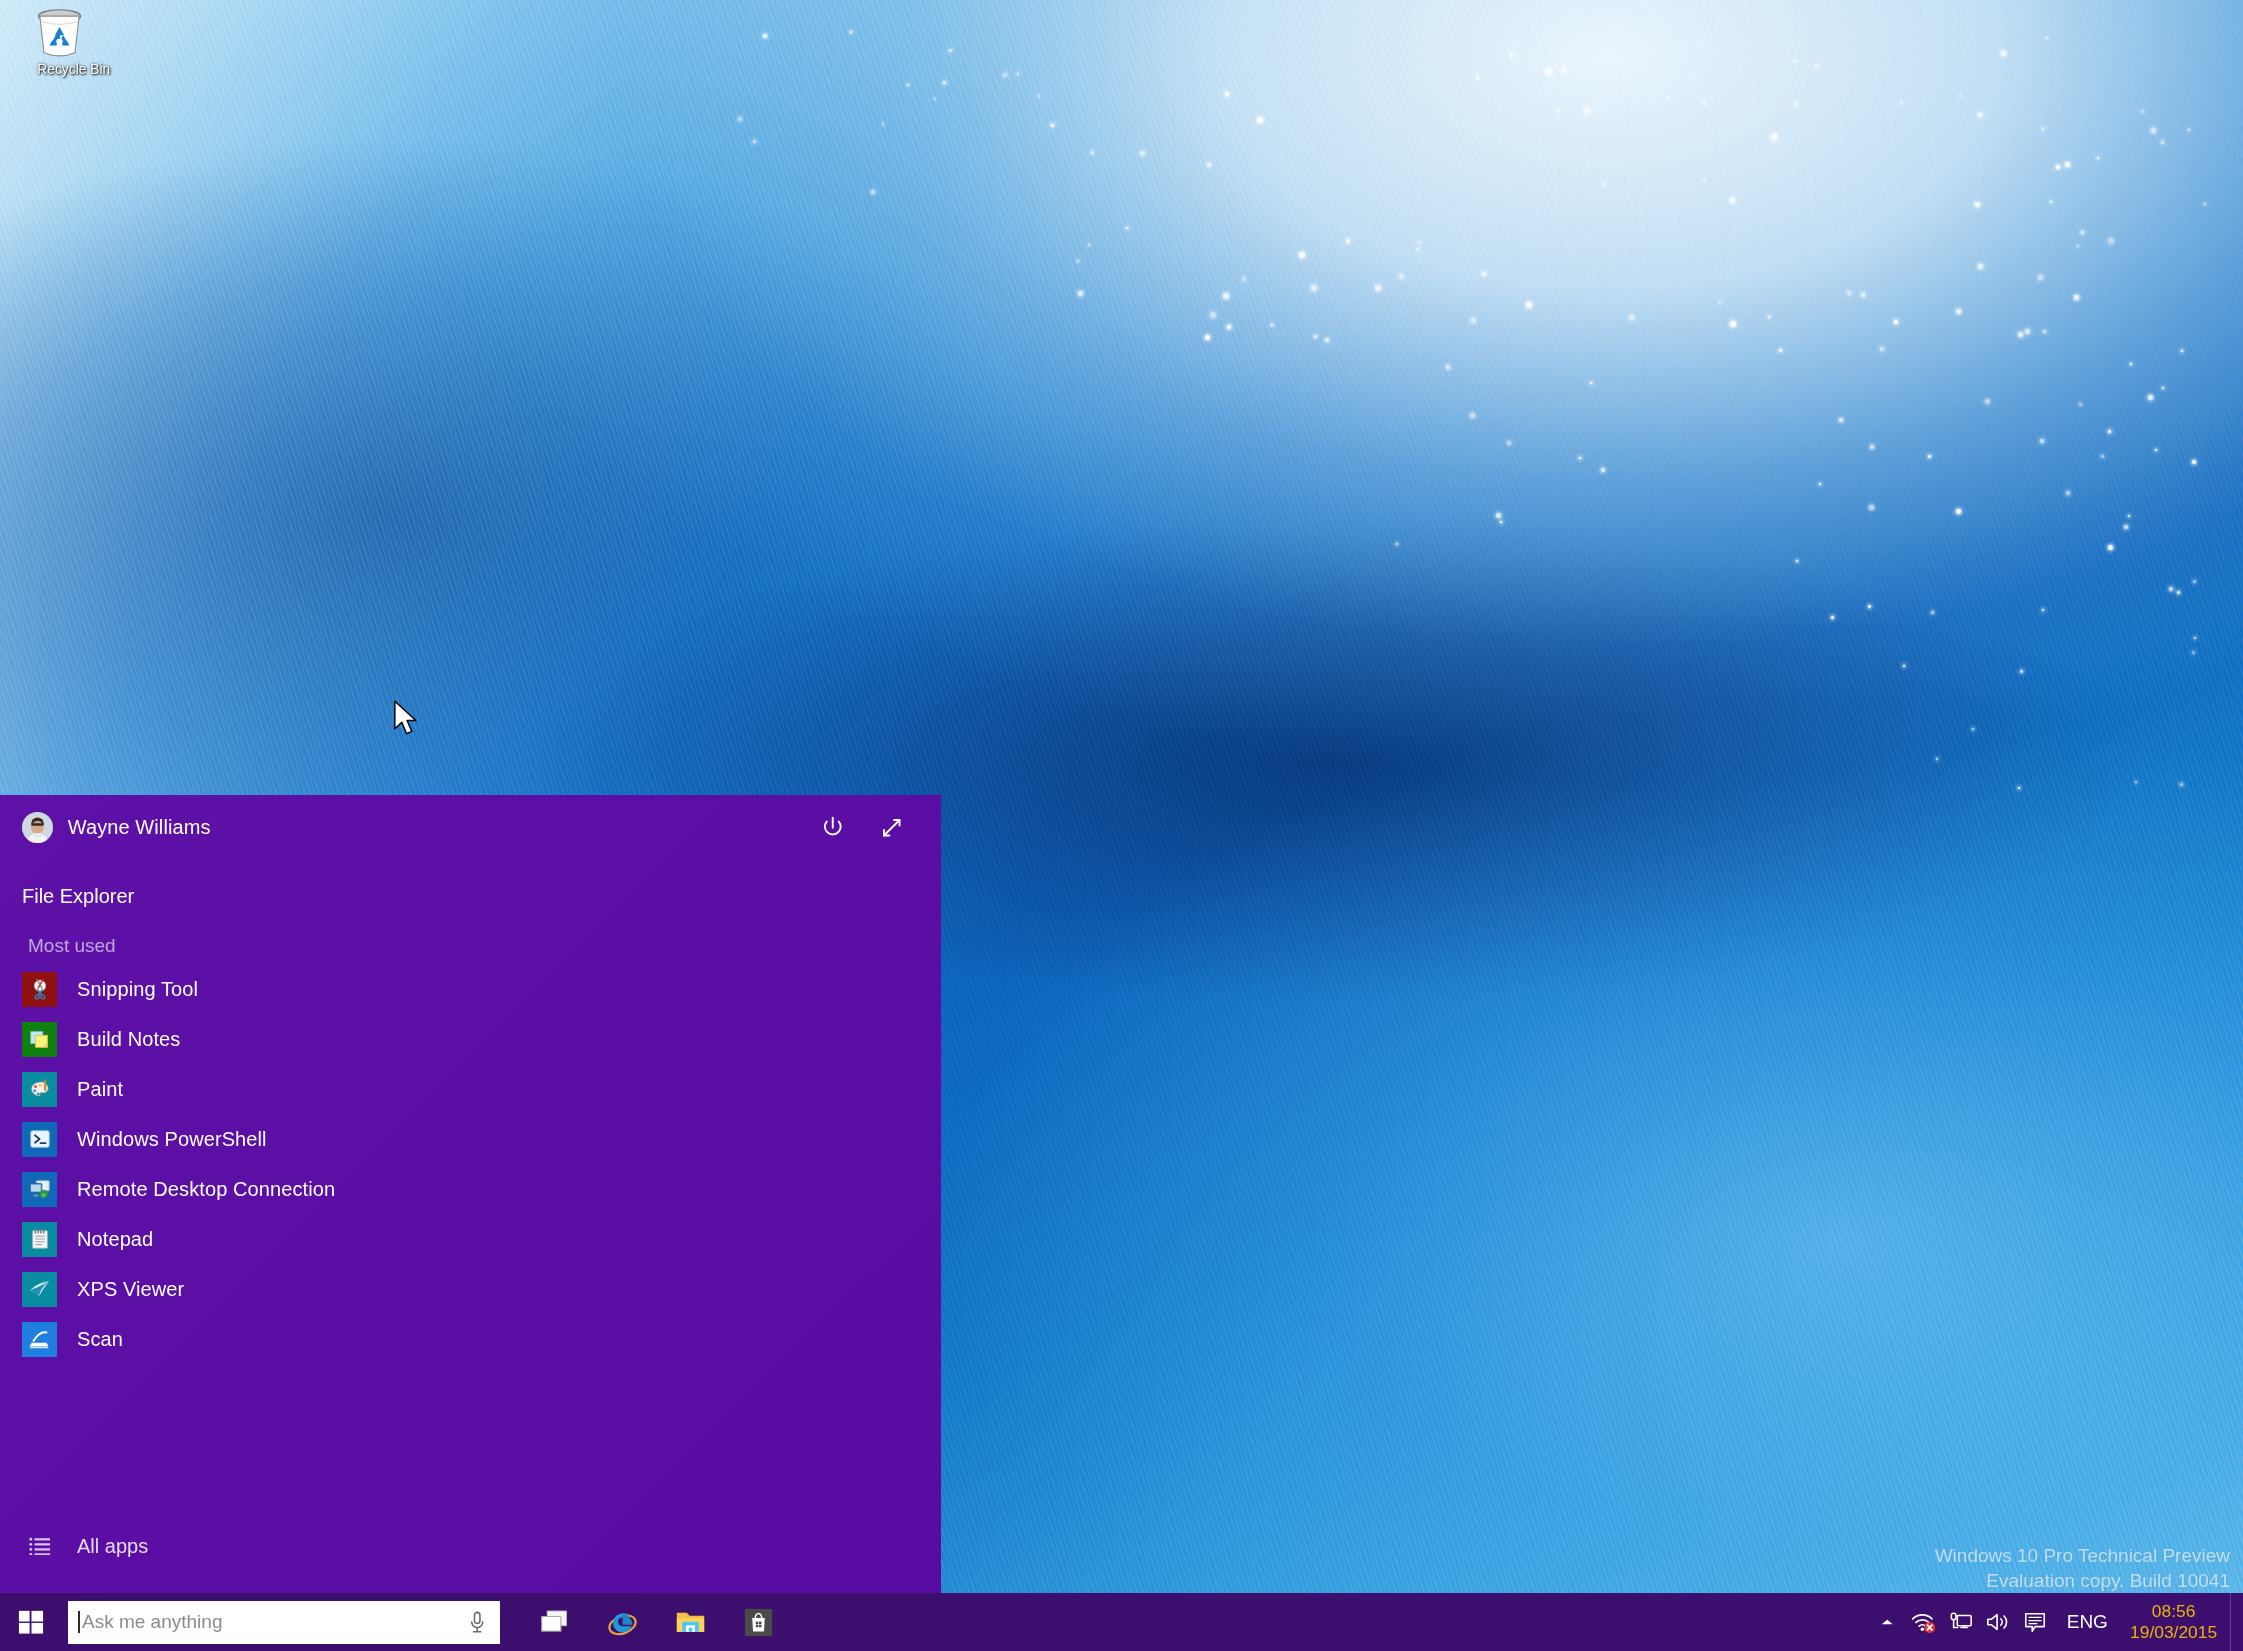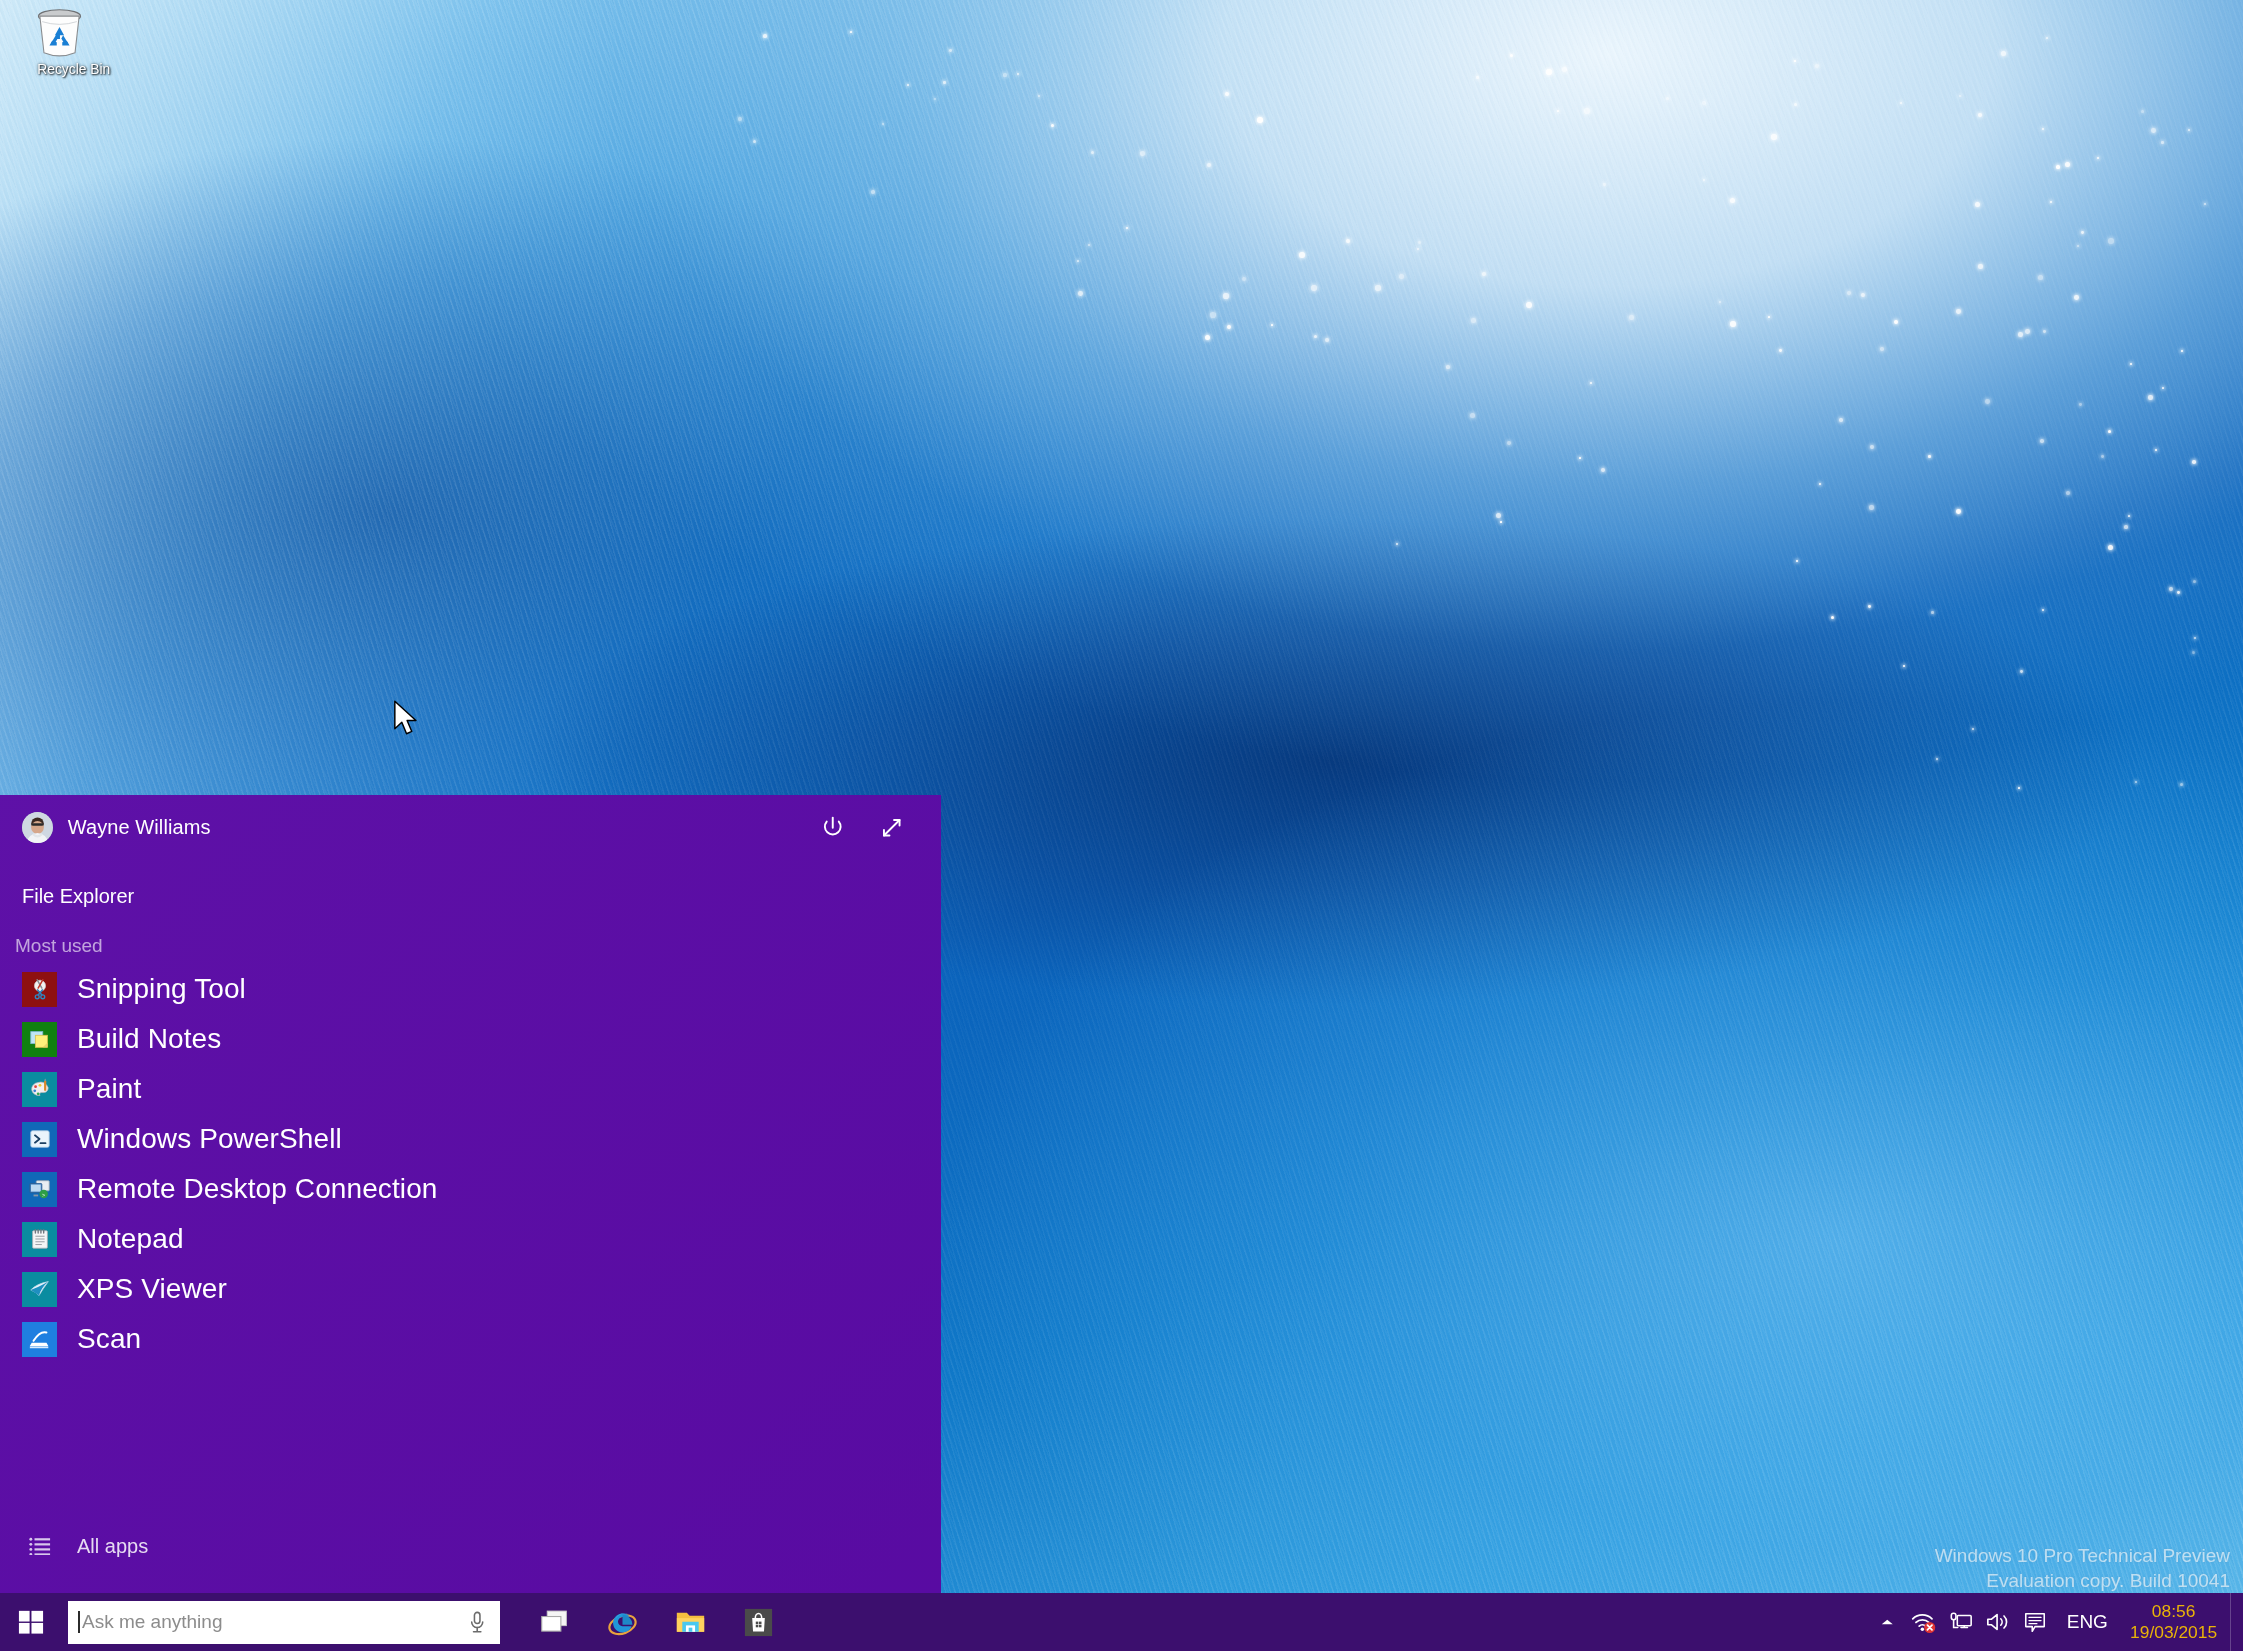--- a/index.html
+++ b/index.html
@@ -167,21 +167,21 @@
     display: flex;
     align-items: center;
     padding-left: 22px;
     font-size: 20px;
     color: #ffffff;
     cursor: pointer;
   }
 
   
   #most-used-label {
-    padding-left: 15px;
+    padding-left: 28px;
     margin-top: 16.5px;
     margin-bottom: 7.3px;
     font-size: 19px;
     color: rgba(255,255,255,0.62);
   }
 
   .app-item {
     height: 50px;
     display: flex;
     align-items: center;
@@ -191,21 +191,21 @@
   .app-tile {
     width: 35px; height: 35px;
     flex: none;
     display: flex;
     align-items: center;
     justify-content: center;
     margin-right: 20px;
   }
   .app-tile svg { display: block; }
   .app-label {
-    font-size: 28px;
+    font-size: 20px;
     color: #ffffff;
     letter-spacing: 0.1px;
   }
 
   
   #all-apps {
     position: absolute;
     left: 0; bottom: 22px;
     width: 100%;
     height: 50px;

